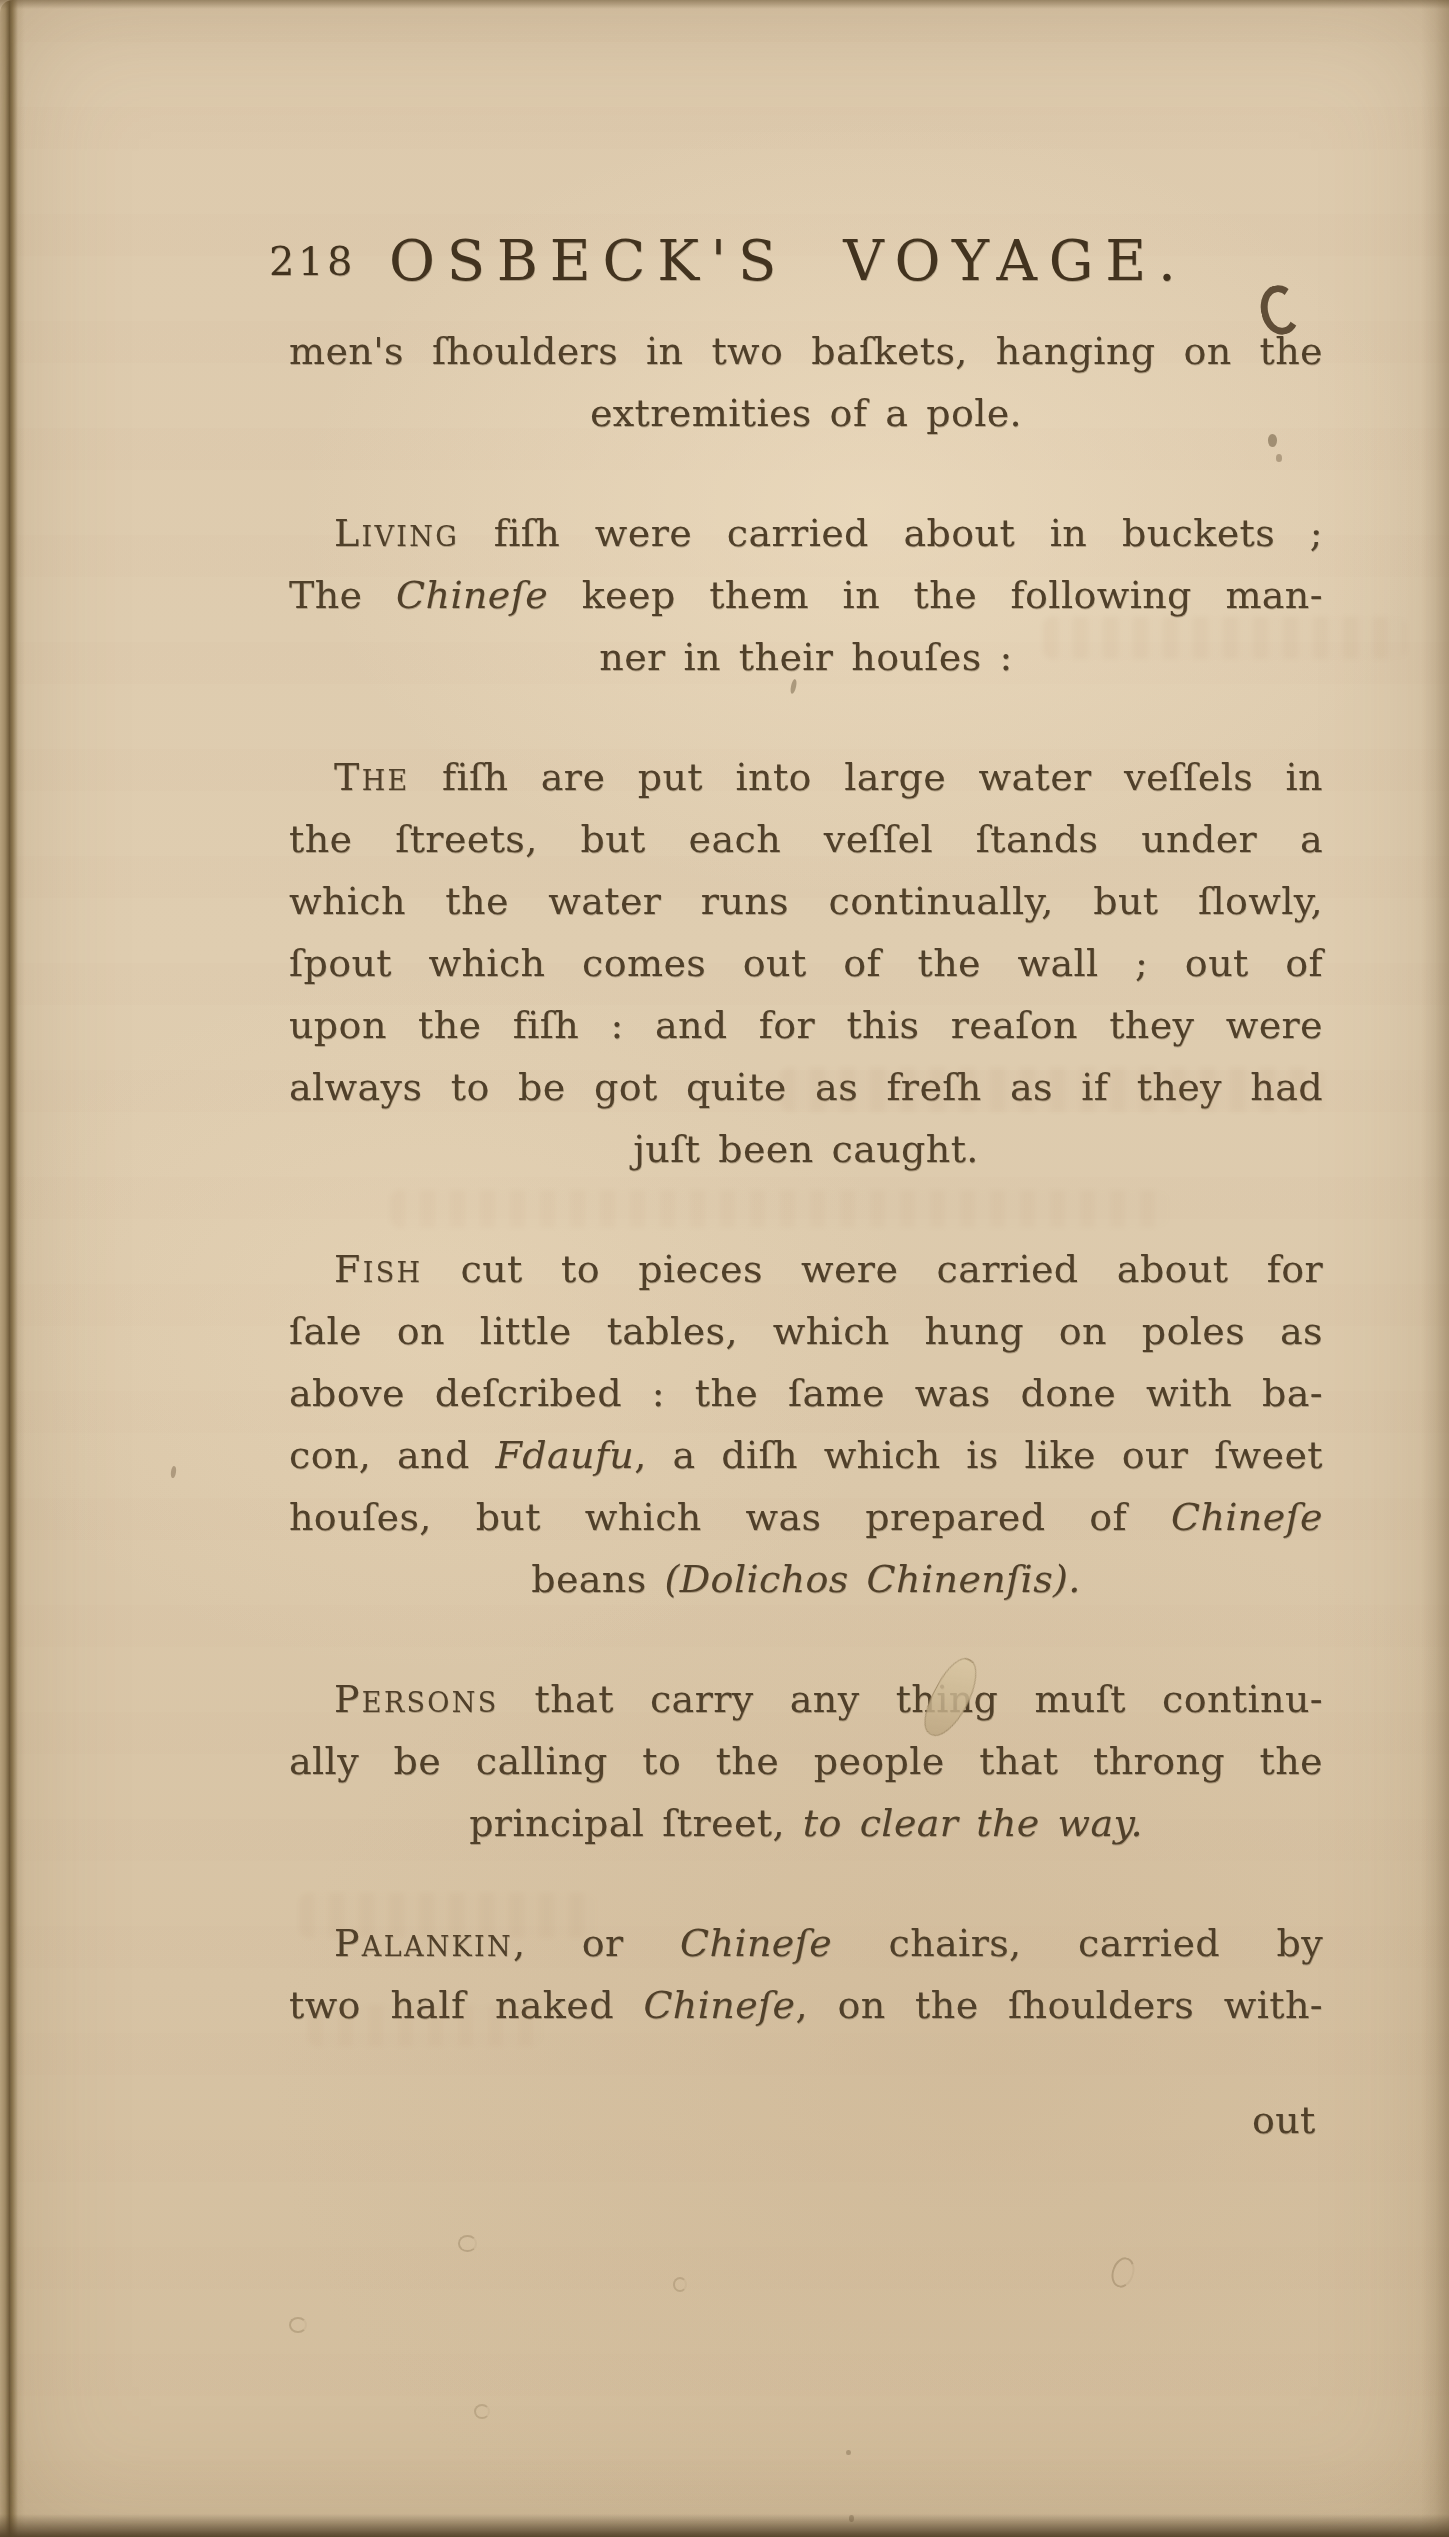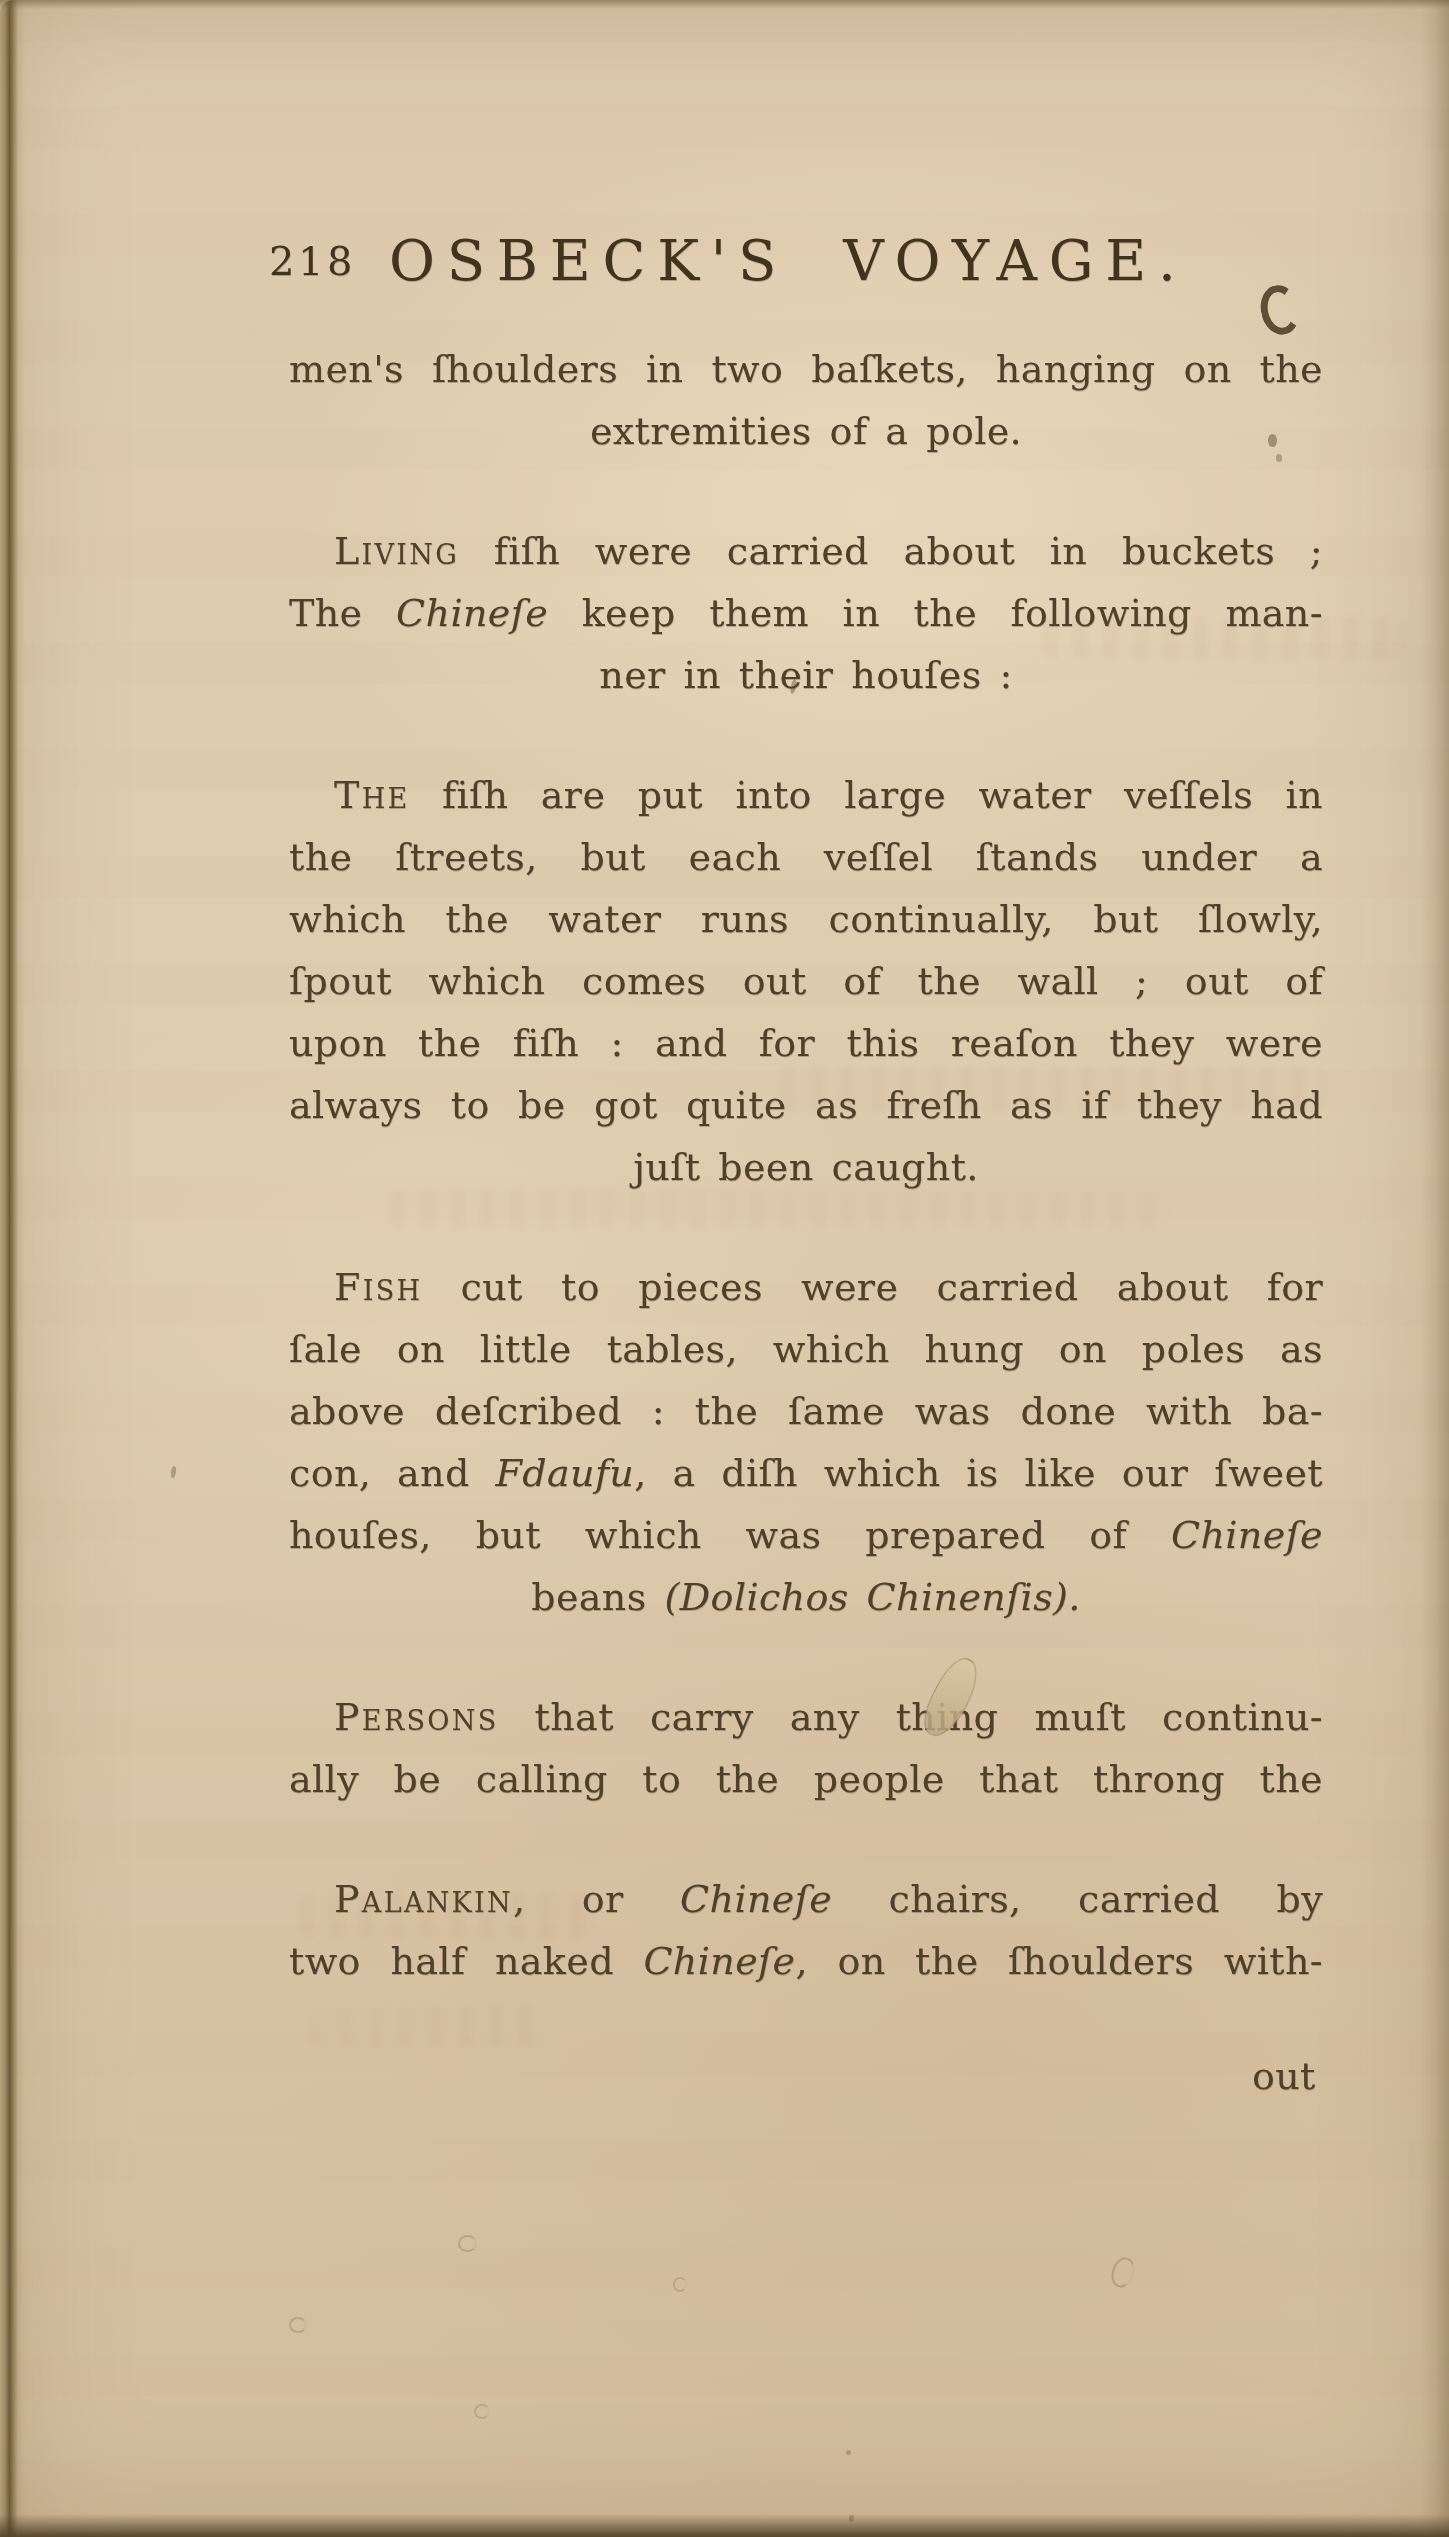--- a/index.html
+++ b/index.html
@@ -22,21 +22,21 @@
   .edge-right{position:absolute;right:0;top:0;bottom:0;width:29px;background:linear-gradient(270deg,rgba(118,96,64,0.38),rgba(118,96,64,0.12) 52%,rgba(0,0,0,0) 100%);}
 
   .text-block{
     position:absolute;left:289px;top:229px;width:1034px;
     color:#50402a;
     font-size:38px;
     letter-spacing:0.4px;
     word-spacing:5.4px;
     text-shadow:0.5px 0.8px 0.6px rgba(74,56,32,0.30);
   }
-  .header{position:relative;height:64px;line-height:64px;margin-bottom:45px;white-space:nowrap;color:#42331f;}
+  .header{position:relative;height:64px;line-height:64px;margin-bottom:27px;white-space:nowrap;color:#42331f;}
   .pgnum{position:absolute;left:-20px;top:0;font-size:40px;letter-spacing:3.6px;}
   .title{position:absolute;left:100px;top:0;font-size:56px;letter-spacing:11.8px;word-spacing:25.4px;}
 
   .para{margin-bottom:58px;}
   .line{line-height:62px;text-align:center;}
   .line.just{text-align:justify;text-align-last:justify;}
   .line.ind{text-indent:45px;}
   .s-n{font-style:normal;}
   .s-i{font-style:italic;}
   .s-sc{font-variant:small-caps;letter-spacing:2.3px;}
@@ -84,20 +84,21 @@
           <div class="line just ind"><span class="s-sc">Fish</span><span class="s-n"> cut to pieces were carried about for</span></div>
           <div class="line just"><span class="s-n">ſale on little tables, which hung on poles as</span></div>
           <div class="line just"><span class="s-n">above deſcribed : the ſame was done with ba-</span></div>
           <div class="line just"><span class="s-n">con, and </span><span class="s-i">Fdaufu</span><span class="s-n">, a diſh which is like our ſweet</span></div>
           <div class="line just"><span class="s-n">houſes, but which was prepared of </span><span class="s-i">Chineſe</span></div>
           <div class="line"><span class="s-n">beans </span><span class="s-i">(Dolichos Chinenſis).</span></div>
         </div>
         <div class="para">
           <div class="line just ind"><span class="s-sc">Persons</span><span class="s-n"> that carry any thing muſt continu-</span></div>
           <div class="line just"><span class="s-n">ally be calling to the people that throng the</span></div>
+          <div class="line"><span class="s-n">principal ſtreet, </span><span class="s-i">to clear the way.</span></div>
         </div>
         <div class="para">
           <div class="line just ind"><span class="s-sc">Palankin</span><span class="s-n">, or </span><span class="s-i">Chineſe</span><span class="s-n"> chairs, carried by</span></div>
           <div class="line just"><span class="s-n">two half naked </span><span class="s-i">Chineſe</span><span class="s-n">, on the ſhoulders with-</span></div>
         </div>
       </div>
 
     <div class="catchword-row">
       <span>out</span>
     </div>

